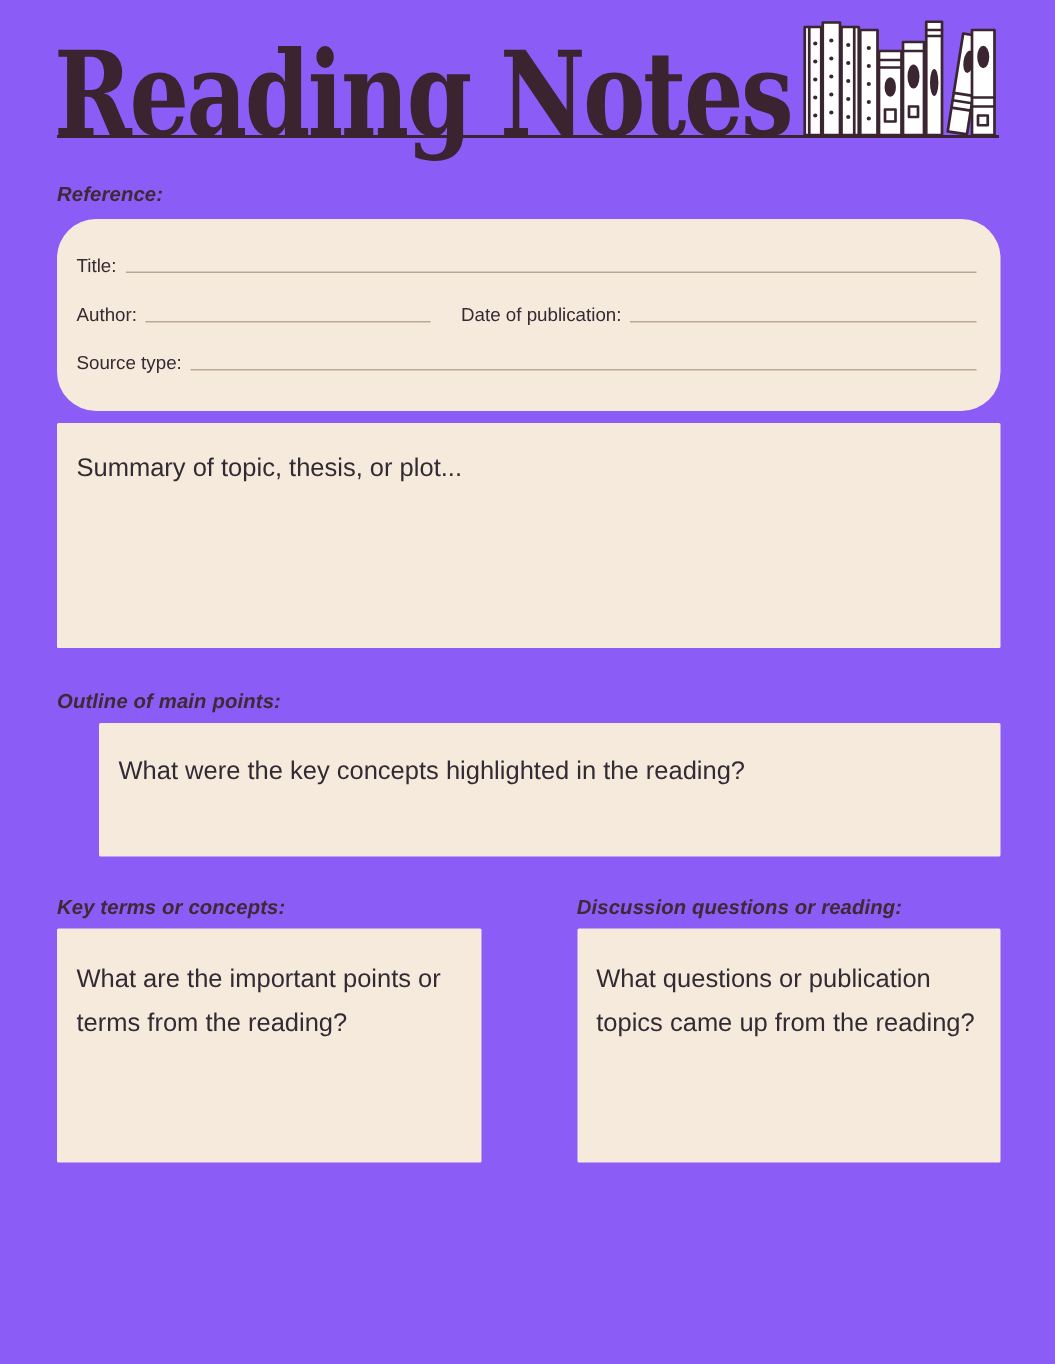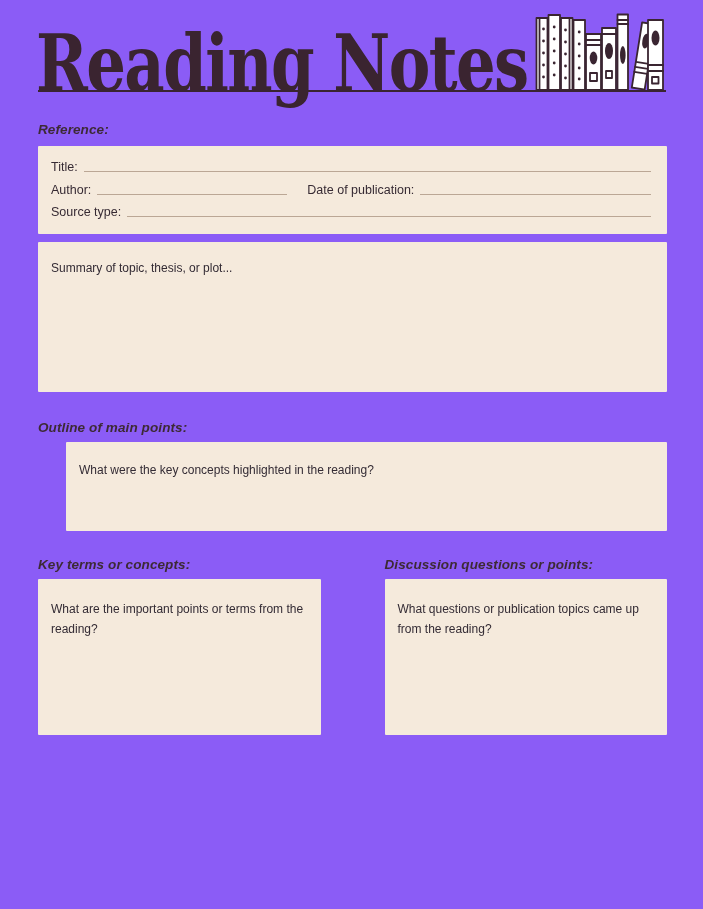--- a/index.html
+++ b/index.html
@@ -64,42 +64,43 @@
   .mt-out  { margin-top: 28px; }
   .mt-cols { margin-top: 26px; }
 
   
   .panel {
     background: #f5eadc;
     border-radius: 1px;
   }
   .ref-panel {
     margin-top: 9px;
-    height: 88px;
+    height: 128px;
     padding: 6px 14px 8px 13px;
     display: flex;
     flex-direction: column;
     justify-content: space-evenly;
+    border-radius: 26px;
   }
   .frow { display: flex; align-items: flex-end; }
   .flabel { font-size: 12.5px; line-height: 16px; color: #362a33; white-space: nowrap; }
   .fline {
     flex: 1;
     border-bottom: 1.4px solid #bba795;
     margin: 0 2px 3px 6px;
     height: 14px;
   }
   .fline-author { flex: 0 0 190px; }
   .fgap { width: 18px; }
 
   .text-panel { padding: 16px 14px 0 13px; }
   .sum-panel  { margin-top: 8px; height: 150px; }
   .out-panel  { margin-top: 7px; height: 89px; padding-top: 18px; margin-left: 28px; }
   .placeholder {
-    font-size: 12px;
+    font-size: 17px;
     line-height: 1.7;
     color: #332b34;
   }
 
   
   .two-col { display: flex; gap: 64px; }
   .col { flex: 1; min-width: 0; }
   .col-panel { margin-top: 7px; height: 156px; padding-top: 20px; }
 </style>
 </head>
@@ -204,21 +205,21 @@
     </div>
 
     <div class="two-col mt-cols">
       <div class="col">
         <div class="section-label">Key terms or concepts:</div>
         <div class="panel text-panel col-panel">
           <div class="placeholder">What are the important points or terms from the reading?</div>
         </div>
       </div>
       <div class="col">
-        <div class="section-label">Discussion questions or points:</div>
+        <div class="section-label">Discussion questions or reading:</div>
         <div class="panel text-panel col-panel">
           <div class="placeholder">What questions or publication topics came up from the reading?</div>
         </div>
       </div>
     </div>
 
   </div>
 </div>
 
 </body></html>

